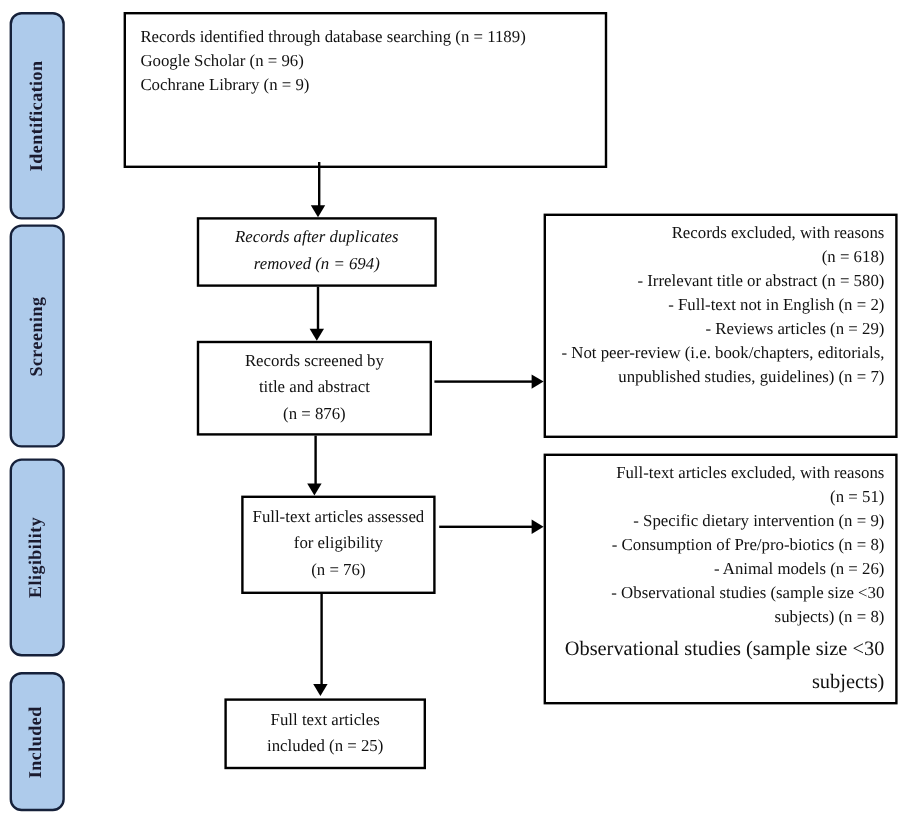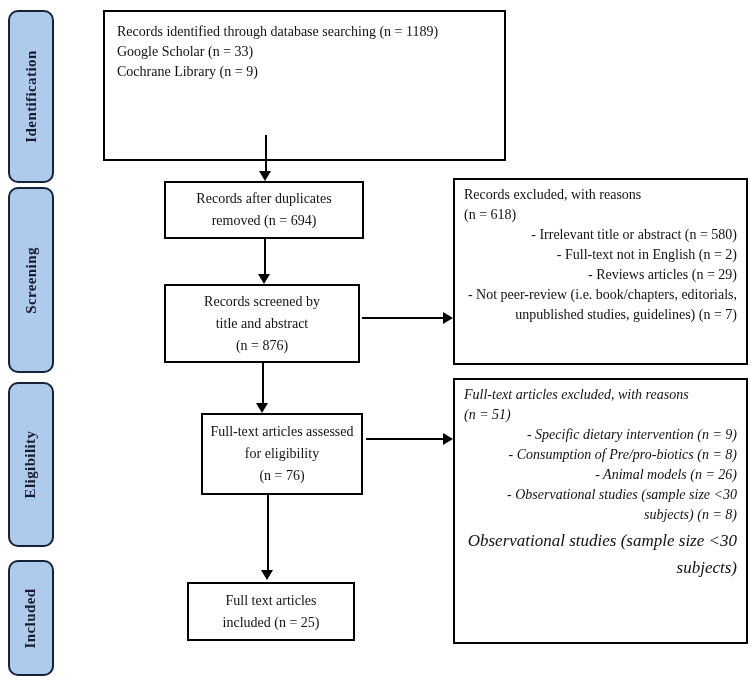--- a/index.html
+++ b/index.html
@@ -55,45 +55,45 @@
   .center-lines {
     display: flex;
     flex-direction: column;
     justify-content: center;
     align-items: center;
     text-align: center;
     height: 100%;
     line-height: 22px;
   }
   #box-identified {
-    left: 103px; top: 10px; width: 403px; height: 151px;
+    left: 103px; top: 10px; width: 403px; height: 130px;
     border-width: 2.5px;
     padding: 10px 4px 0 12px;
     line-height: 20px;
     text-align: left;
   }
-  #box-duplicates { left: 164px; top: 181px; width: 200px; height: 58px; }
+  #box-duplicates { left: 164px; top: 181px; width: 200px; height: 58px; font-style: italic; }
   #box-screened   { left: 164px; top: 284px; width: 196px; height: 79px; }
   #box-assessed   { left: 159px; top: 413px; width: 162px; height: 82px; margin-left: 42px; }
   #box-included   { left: 187px; top: 582px; width: 168px; height: 59px; }
 
   
   .rbox {
     position: absolute;
     left: 453px;
     width: 295px;
     background: #ffffff;
     border: 2px solid var(--box-border);
     font-size: 14px;
     line-height: 20px;
     padding: 5px 9px 0 9px;
   }
   #rbox-records-excluded  { top: 178px; height: 187px; }
-  #rbox-fulltext-excluded { top: 378px; height: 266px; font-style: italic; }
-  .rbox .rtitle { text-align: left; }
+  #rbox-fulltext-excluded { top: 378px; height: 209px; }
+  .rbox .rtitle { text-align: right; }
   .rbox .reason { text-align: right; }
   .rbox .bignote { font-size: 17px; line-height: 27px; padding-top: 2px; }
 
   
   .arrow-v { position: absolute; width: 13px; }
   .arrow-v .shaft {
     position: absolute; left: 5.5px; top: 0; width: 2px;
     background: #000; height: calc(100% - 9px);
   }
   .arrow-v .head {
@@ -135,21 +135,21 @@
   </div>
   <div class="stage" id="stage-eligibility">
     <span>Eligibility</span>
   </div>
   <div class="stage" id="stage-included">
     <span>Included</span>
   </div>
 
   <div class="fbox" id="box-identified">
     <div>Records identified through database searching (n = 1189)</div>
-    <div>Google Scholar (n = 33)</div>
+    <div>Google Scholar (n = 96)</div>
     <div>Cochrane Library (n = 9)</div>
   </div>
 
   <div class="fbox" id="box-duplicates">
     <div class="center-lines">
       <div>Records after duplicates</div>
       <div>removed (n = 694)</div>
     </div>
   </div>
 

